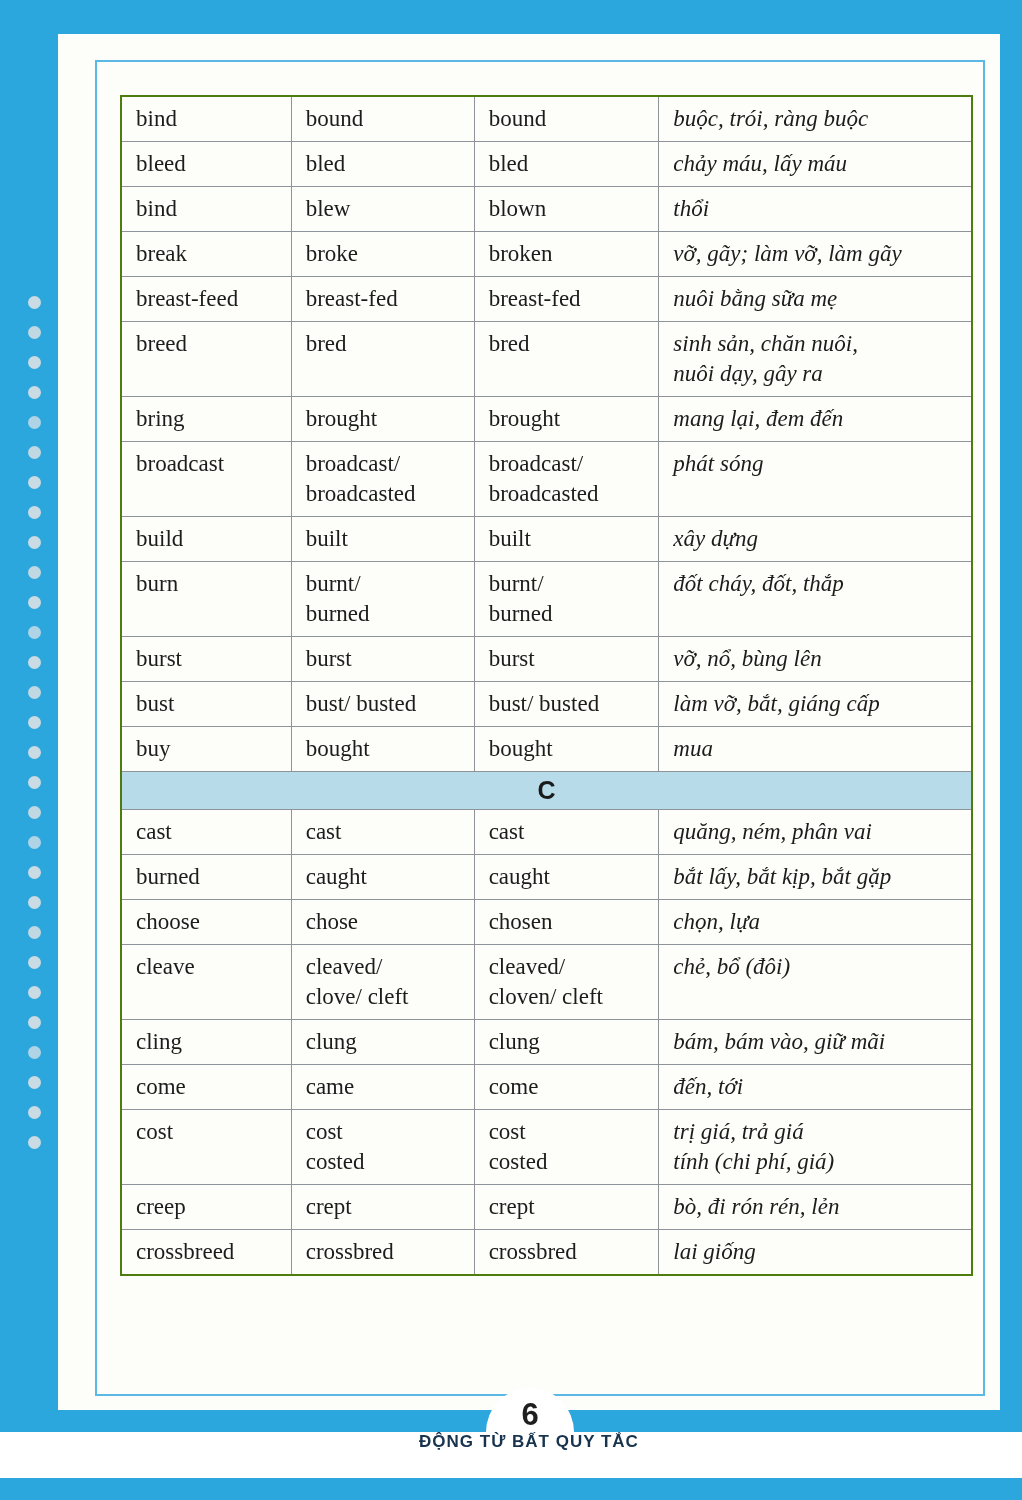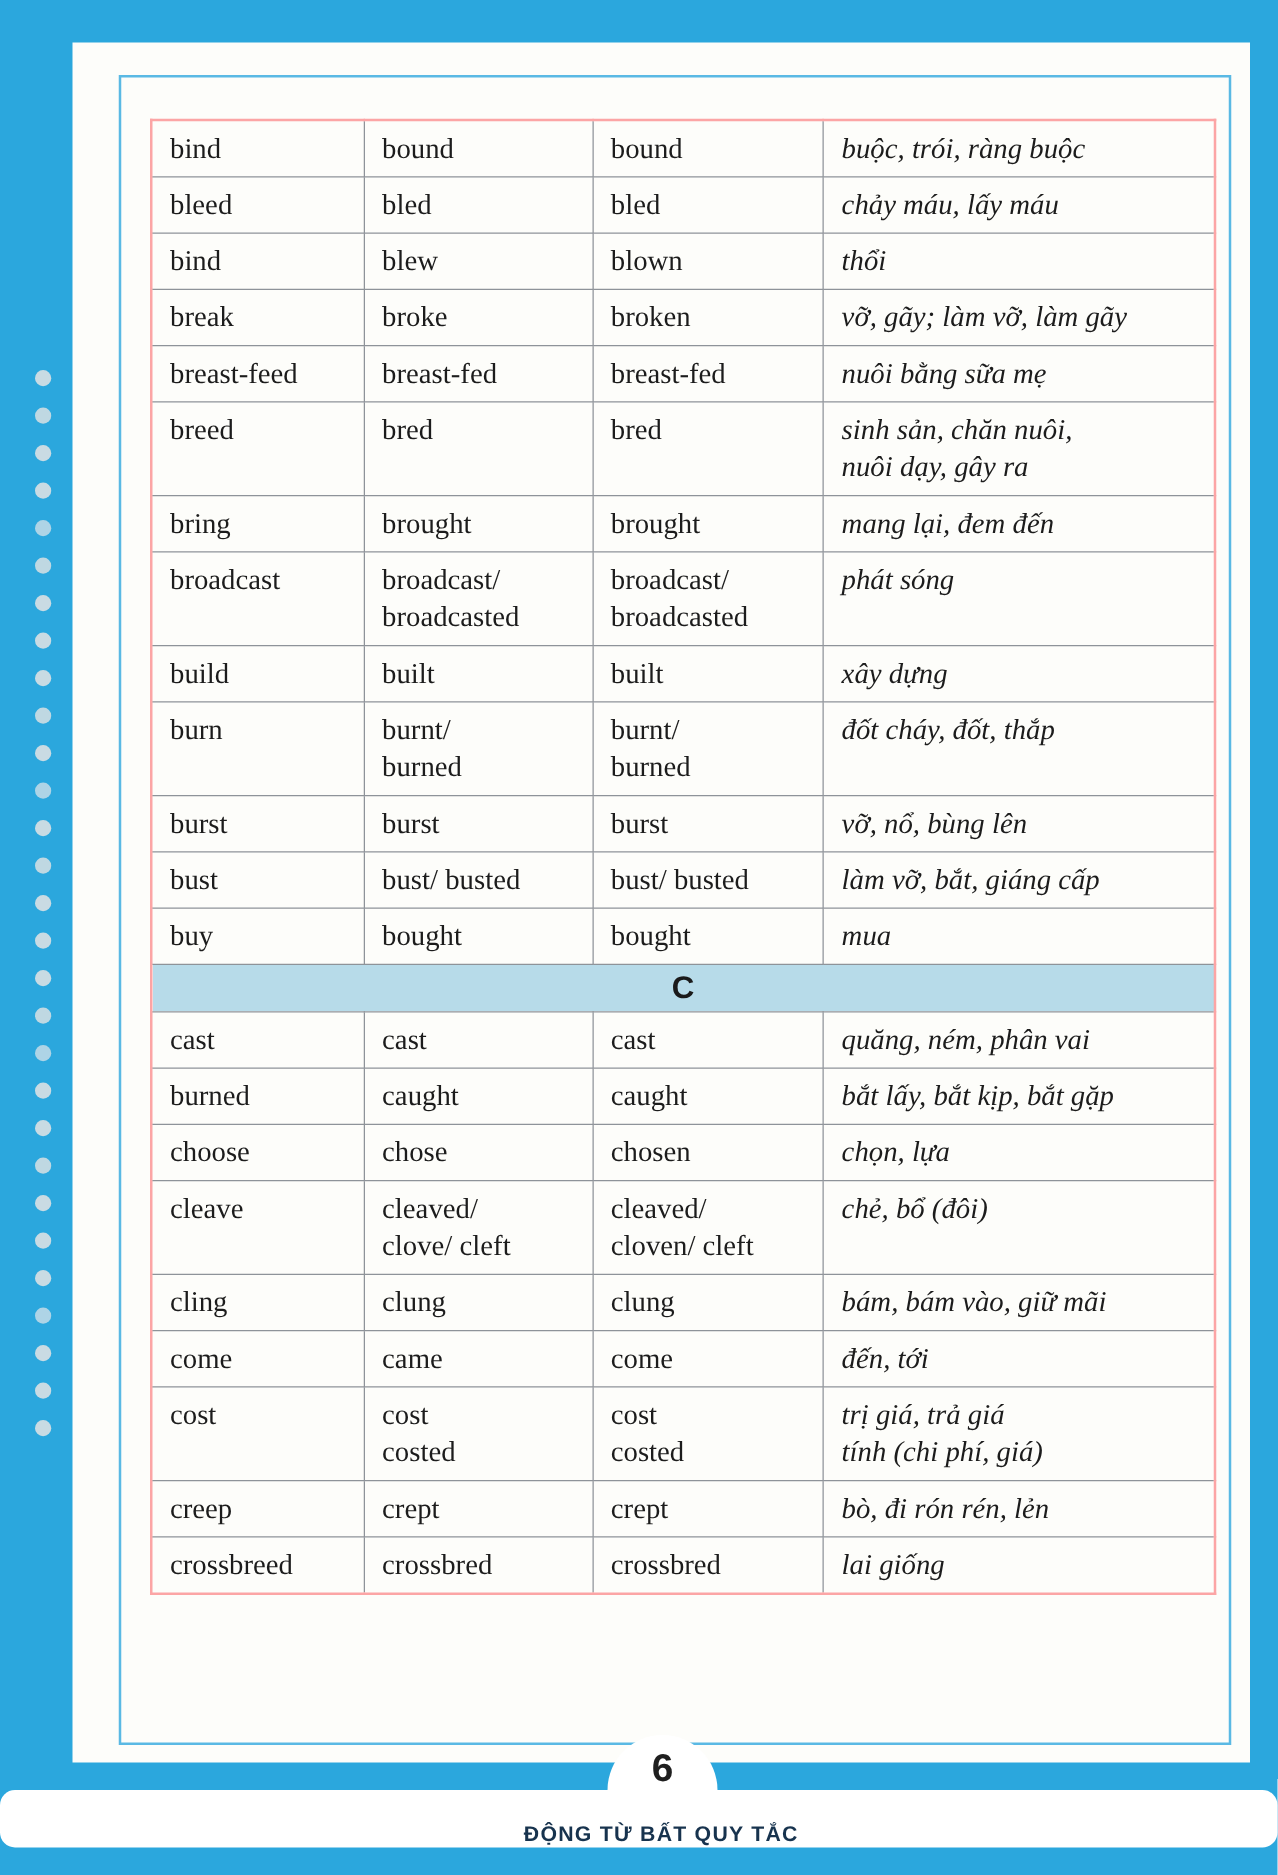--- a/index.html
+++ b/index.html
@@ -26,21 +26,21 @@
   .dot{
     width:13px;height:13px;border-radius:50%;
     background:#c9dbe3;
   }
   .dot:nth-child(4n+2){background:#bfd8e2;}
   .dot:nth-child(7n+5){background:#aed4e6;}
   
   table.verbs{
     position:absolute;left:62px;top:61px;width:853px;
     border-collapse:collapse;
-    border:2px solid #fca5a5;
+    border:2px solid #4d7c0f;
     table-layout:fixed;
   }
   table.verbs td{
     border:1px solid #8e9399;
     vertical-align:top;
     padding:7px 10px 7px 14px;
     font-size:23px;line-height:30px;
     color:#1c1c1c;
     white-space:pre-line;
     overflow:hidden;
@@ -54,21 +54,21 @@
     font-family:"Liberation Sans",sans-serif;
     font-weight:bold;
     font-size:25px;line-height:26px;
     padding:5px 0 6px 0;
     color:#1a1a1a;
   }
   
   .footer-strip{
     position:absolute;left:0;top:1432px;width:1022px;height:46px;
     background:#ffffff;
-    display:flex;align-items:flex-end;justify-content:center;border-radius:12px;
+    display:flex;align-items:flex-start;justify-content:center;
   }
   .footer-caption{
     font-family:"Liberation Sans",sans-serif;
     font-size:17px;font-weight:bold;
     color:#17334e;
     letter-spacing:1px;
     padding-left:36px; 
   }
   .page-tab{
     position:absolute;left:486px;top:1388px;width:88px;height:44px;

